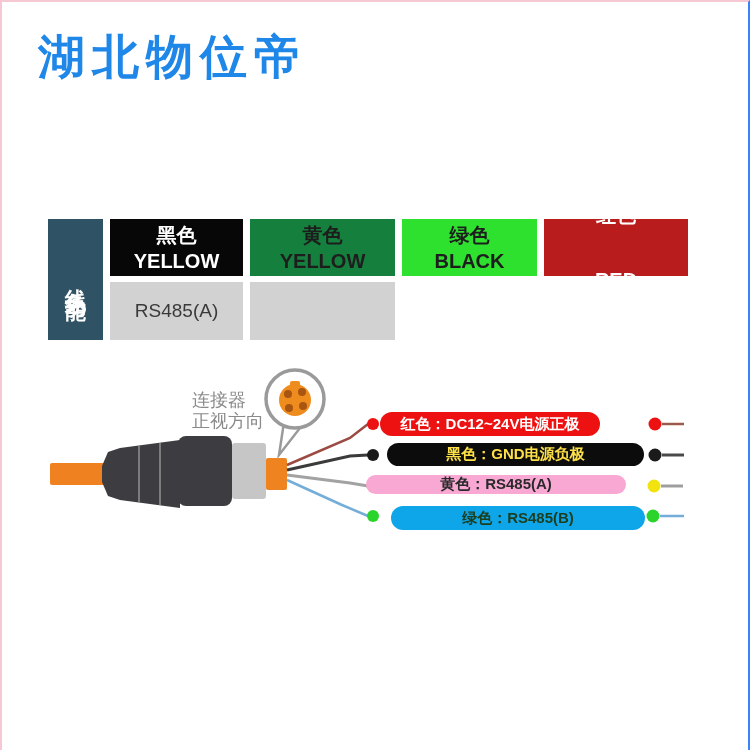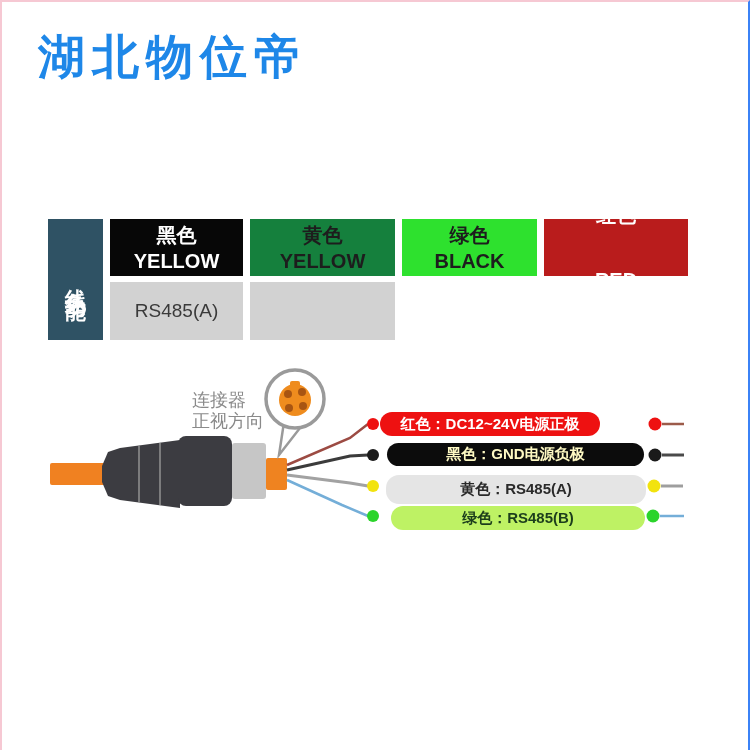--- a/index.html
+++ b/index.html
@@ -42,23 +42,23 @@
   
   .mag-label{
     position:absolute;left:190px;top:388px;color:#8a8a8a;font-size:18px;line-height:21px;white-space:nowrap;
   }
   
   .pill{
     position:absolute;border-radius:13px;text-align:center;font-weight:bold;font-size:15px;white-space:nowrap;
     display:flex;align-items:center;justify-content:center;
   }
   .pill.p-red{left:378px;top:410px;width:220px;height:24px;background:#ee1111;color:#ffffff;}
-  .pill.p-black{left:385px;top:441px;width:257px;height:23px;background:#0c0c0c;color:#fef9c3;}
-  .pill.p-yellow{left:384px;top:473px;width:260px;height:29px;background:#e5e5e5;color:#2a2a2a;}
-  .pill.p-green{left:389px;top:504px;width:254px;height:24px;background:#bef264;color:#1c3e1c;text-align:center;}
+  .pill.p-black{left:385px;top:441px;width:257px;height:23px;background:#0c0c0c;color:#fde047;}
+  .pill.p-yellow{left:364px;top:473px;width:260px;height:19px;background:#f9a8d4;color:#2a2a2a;}
+  .pill.p-green{left:389px;top:504px;width:254px;height:24px;background:#0ea5e9;color:#1c3e1c;text-align:center;}
 </style>
 </head>
 <body>
 
 <div class="canvas">
 
   <div class="brand">湖北物位帝</div>
 
   <div class="wire-table">
     <div class="corner">

